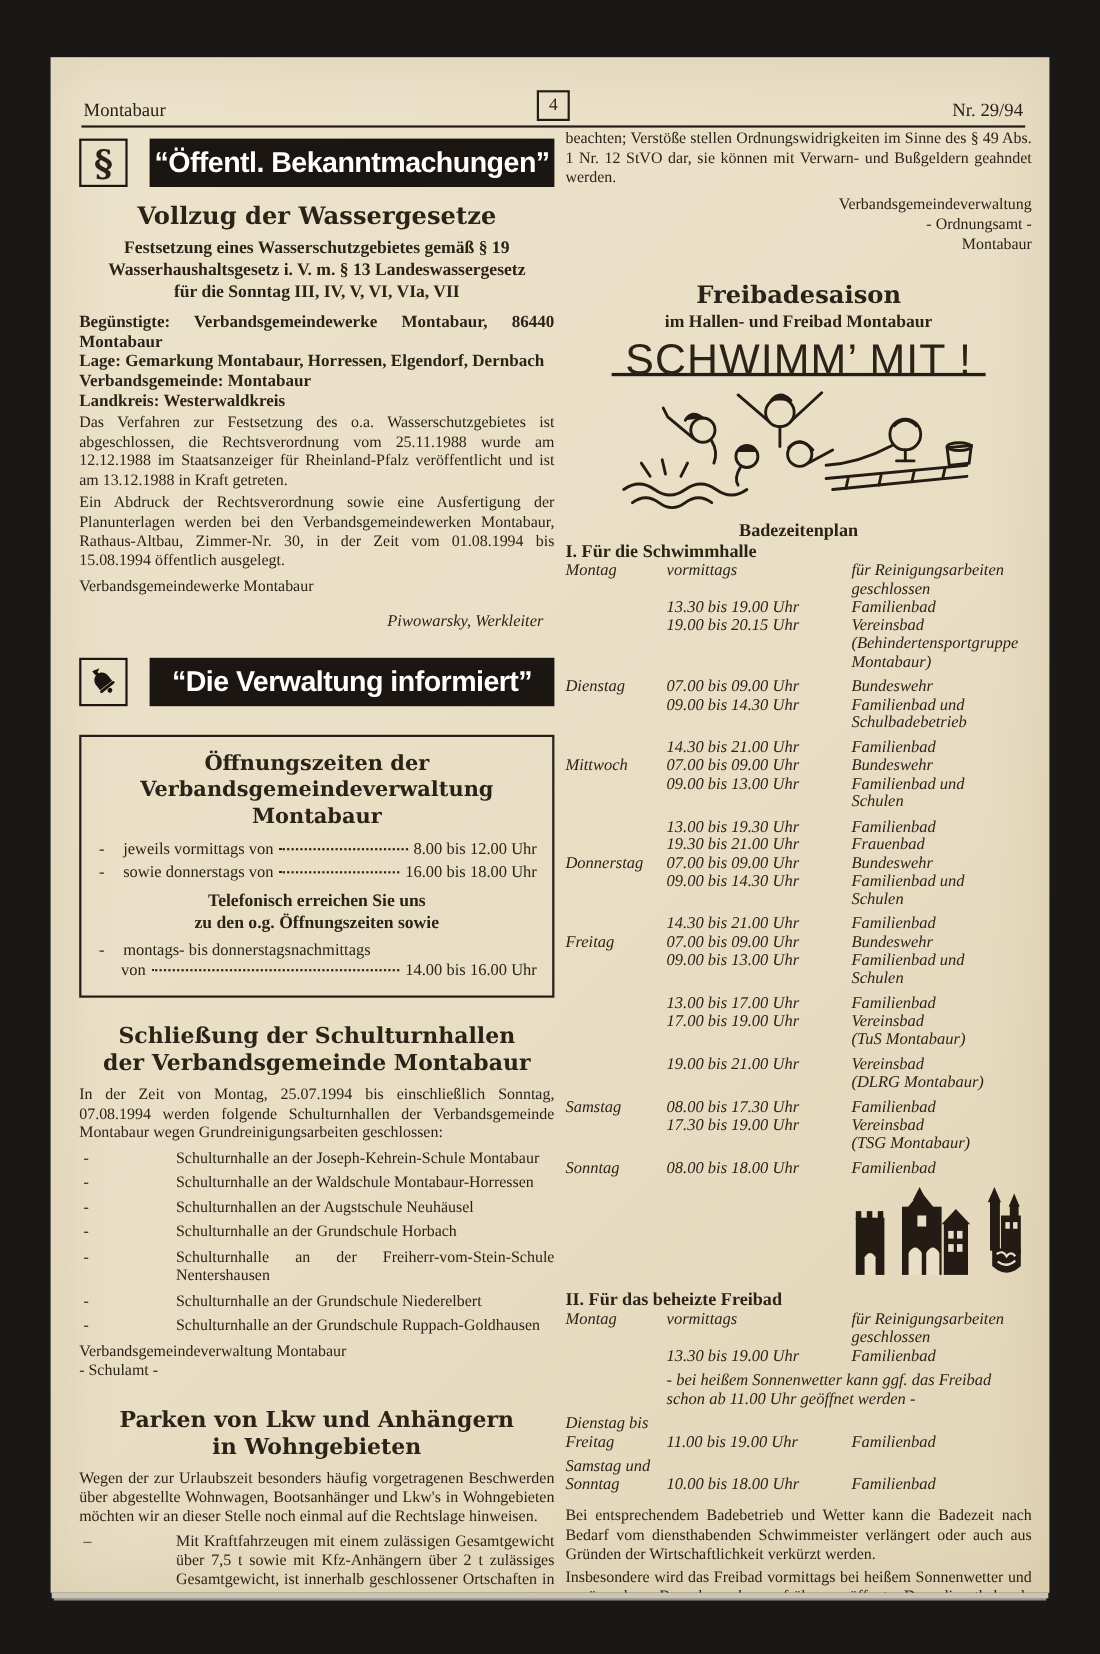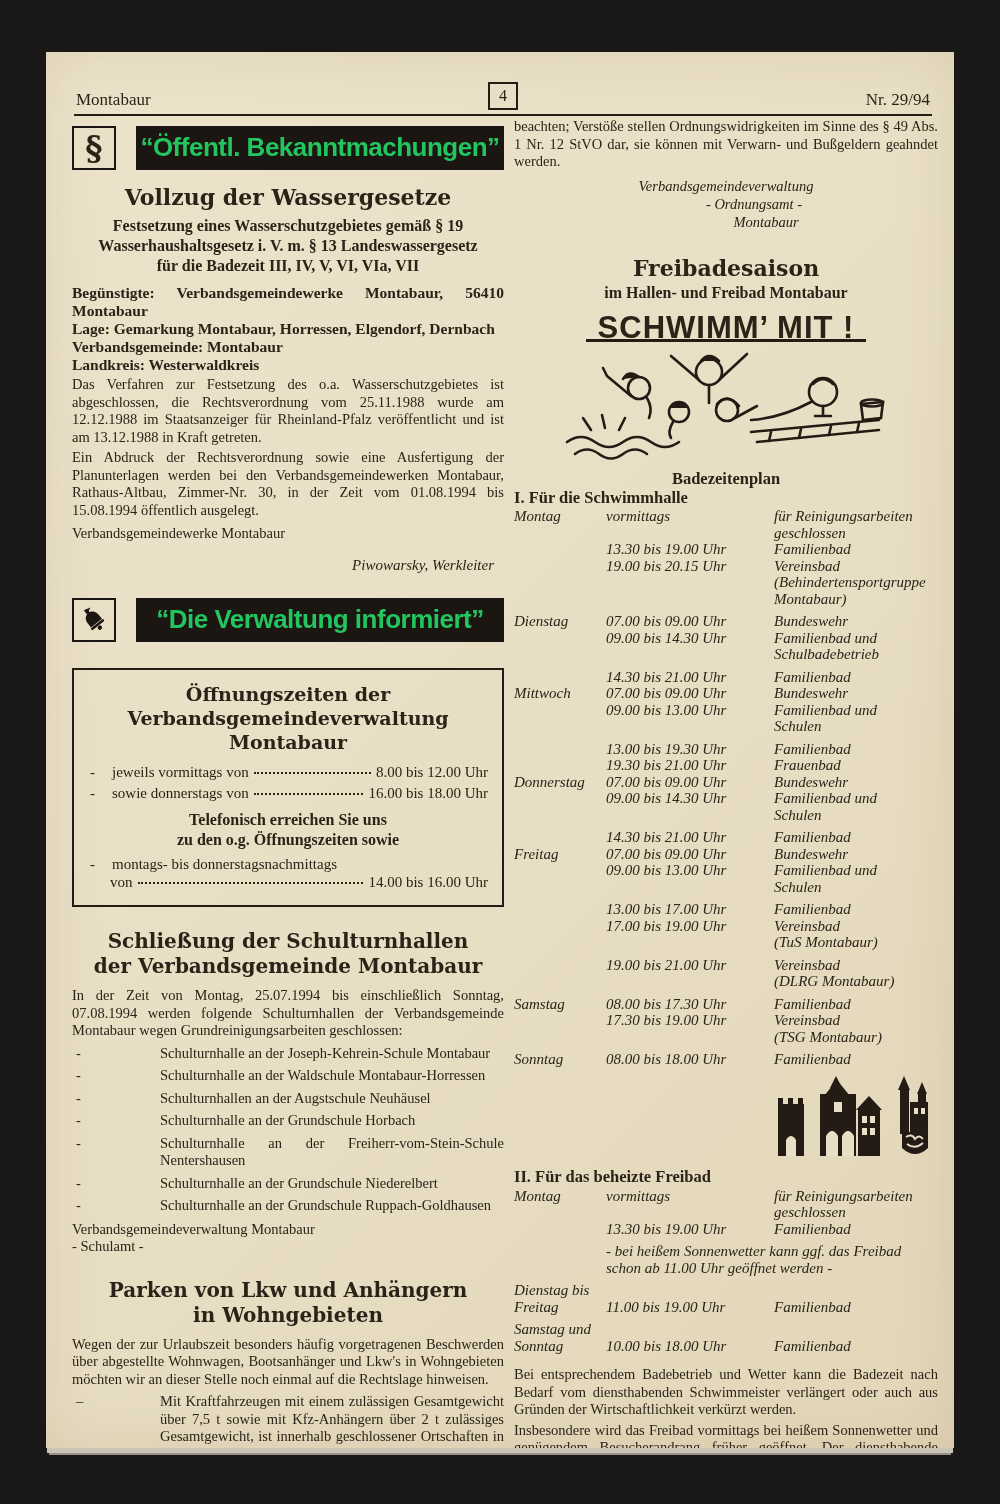--- a/index.html
+++ b/index.html
@@ -32,21 +32,21 @@
   .col-right{left:468px;width:424px;top:64px;}
 
   
   .banner-row{display:flex;align-items:stretch;margin:0 0 14px 0;}
   .banner-icon{
     flex:none;width:40px;height:40px;border:2.5px solid #1b1611;background:#e9dfc6;
     display:flex;align-items:center;justify-content:center;
   }
   .banner-icon .glyph{font-family:"DejaVu Serif",serif;font-weight:bold;font-size:33px;line-height:1;}
   .banner-bar{
-    flex:1;margin-left:20px;background:#1b1611;color:#22c55e;
+    flex:1;margin-left:20px;background:#1b1611;color:#ffffff;
     font-family:"Liberation Sans",sans-serif;font-weight:bold;font-size:26px;
     display:flex;align-items:center;justify-content:center;letter-spacing:-.5px;
     text-align:center;
   }
   
   .h-big{
     font-family:"DejaVu Serif",serif;font-weight:bold;font-size:22px;line-height:26px;
     text-align:center;margin:14px 0 6px;
   }
   .h-sub{
@@ -74,28 +74,28 @@
   .dotrow .val{flex:none;white-space:nowrap;}
   .dotrow.cont{padding-left:22px;margin-top:0;}
   .hours-center{font-weight:bold;font-size:16px;line-height:20px;text-align:center;margin:8px 0 6px;}
 
   
   .dash-item{display:flex;margin-top:5px;text-align:left;}
   .dash-item .dash{flex:none;width:36px;padding-left:4px;}
   .dash-item .txt{flex:1;text-align:justify;margin-left:48px;}
 
   
-  .signoff div{line-height:18px;text-align:center;font-style:italic;}
+  .signoff div{line-height:18px;text-align:right;}
   .ind1{padding-left:56px;} .ind2{padding-left:80px;}
   .slogan{
     text-align:center;margin:16px 0 4px;
   }
   .slogan span{
-    display:inline-block;font-family:"Liberation Sans",sans-serif;font-weight:bold;
-    font-size:31px;letter-spacing:1px;border-bottom:3.5px solid #241d15;padding:0 12px 3px;
+    display:inline-block;font-family:"Liberation Sans",sans-serif;font-weight:normal;
+    font-size:39px;letter-spacing:1px;border-bottom:3.5px solid #241d15;padding:0 12px 3px;
   }
   .illus{display:block;margin:4px auto 0;}
   .castle-wrap{text-align:right;margin:6px 4px 2px 0;}
   .plan-title{font-weight:bold;font-size:16.5px;text-align:center;margin-top:2px;font-family:"Liberation Serif",serif;}
   .sect-title{font-weight:bold;font-size:16.5px;text-align:left;margin:1px 0 2px;}
 
   
   .sched{text-align:left;}
   .sched-row{display:flex;align-items:flex-start;font-size:15px;line-height:16.5px;font-style:italic;}
   .sched-row .cell{white-space:pre-line;}
@@ -123,25 +123,25 @@
       <div class="banner-icon">
         <span class="glyph">§</span>
       </div>
       <div class="banner-bar">“Öffentl. Bekanntmachungen”</div>
     </div>
 
     <div class="h-big">Vollzug der Wassergesetze</div>
     <div class="h-sub">
       <div>Festsetzung eines Wasserschutzgebietes gemäß § 19</div>
       <div>Wasserhaushaltsgesetz i. V. m. § 13 Landeswassergesetz</div>
-      <div>für die Badezeit III, IV, V, VI, VIa, VII</div>
+      <div>für die Sonntag III, IV, V, VI, VIa, VII</div>
     </div>
 
     <div class="bold-lines">
-      <div>Begünstigte: Verbandsgemeindewerke Montabaur, 56410 Montabaur</div>
+      <div>Begünstigte: Verbandsgemeindewerke Montabaur, 86440 Montabaur</div>
       <div>Lage: Gemarkung Montabaur, Horressen, Elgendorf, Dernbach</div>
       <div>Verbandsgemeinde: Montabaur</div>
       <div>Landkreis: Westerwaldkreis</div>
     </div>
 
     <p class="para">Das Verfahren zur Festsetzung des o.a. Wasserschutzgebietes ist abgeschlossen, die Rechtsverordnung vom 25.11.1988 wurde am 12.12.1988 im Staatsanzeiger für Rheinland-Pfalz veröffentlicht und ist am 13.12.1988 in Kraft getreten.</p>
     <p class="para">Ein Abdruck der Rechtsverordnung sowie eine Ausfertigung der Planunterlagen werden bei den Verbandsgemeindewerken Montabaur, Rathaus-Altbau, Zimmer-Nr. 30, in der Zeit vom 01.08.1994 bis 15.08.1994 öffentlich ausgelegt.</p>
     <div class="mt6" style="text-align:left;">Verbandsgemeindewerke Montabaur</div>
     <div class="signature">Piwowarsky, Werkleiter</div>
 

